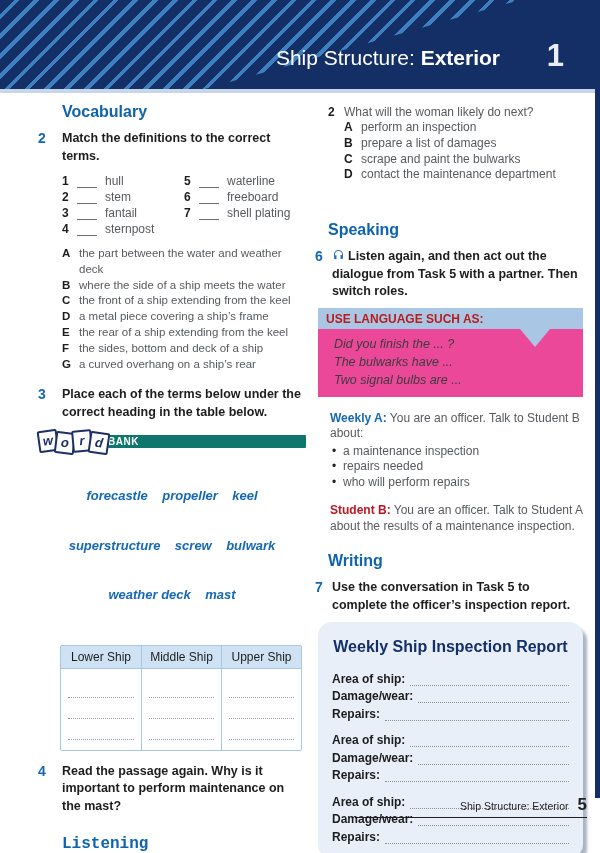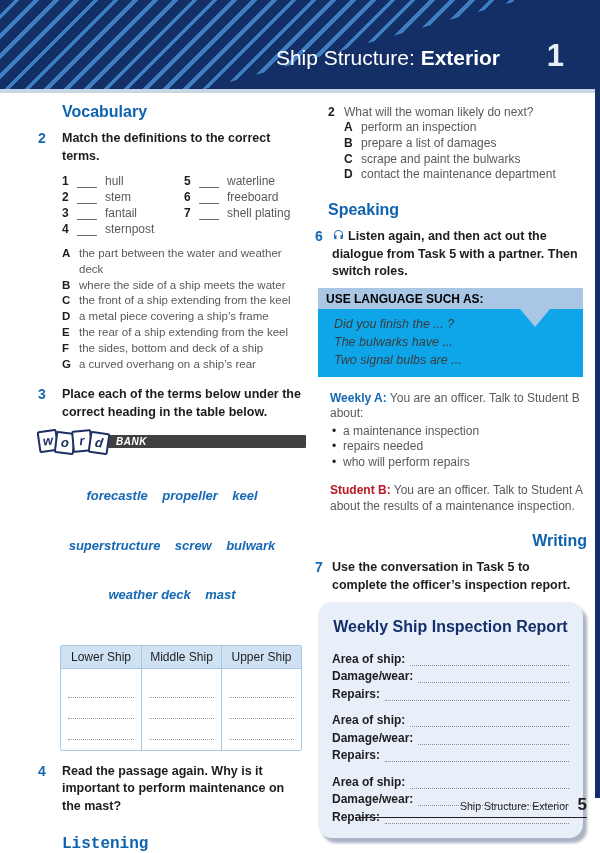--- a/index.html
+++ b/index.html
@@ -55,23 +55,23 @@
 
   
   .wordbank{display:flex;align-items:center;margin:8px 0 2px 0;height:24px;}
   .wb-letter{display:inline-block;width:16px;height:18px;background:#fff;border:2px solid #1d2f63;
              border-radius:2px;color:#1d2f63;font-weight:bold;font-style:italic;font-size:13px;
              text-align:center;line-height:18px;margin-right:-3px;position:relative;z-index:2;}
   .wb-letter.r1{transform:rotate(-8deg);}
   .wb-letter.r2{transform:rotate(7deg);top:2px;}
   .wb-letter.r3{transform:rotate(-5deg);}
   .wb-letter.r4{transform:rotate(8deg);top:2px;}
-  .wb-bar{flex:1;height:13px;background:#404040;margin-left:2px;border-radius:1px;
-          color:#ffffff;font-size:10px;font-weight:bold;font-style:italic;line-height:13px;
-          padding-left:8px;letter-spacing:.5px;}
+  .wb-bar{flex:1;height:13px;background:#0f766e;margin-left:2px;border-radius:1px;
+          color:#ffffff;font-size:10px;font-weight:bold;line-height:13px;
+          letter-spacing:.5px;}
   .wb-lines{text-align:center;color:#1568b3;font-weight:bold;font-style:italic;
             font-size:13px;line-height:16.5px;white-space:pre;margin-bottom:8px;}
 
   
   .sort-table{margin:4px 0 12px 22px;width:240px;border:1.5px solid #a9c6e2;border-radius:2px;}
   .sort-head{display:grid;grid-template-columns:1fr 1fr 1fr;background:#cfe2f3;border-bottom:1.5px solid #a9c6e2;}
   .sort-head div{font-size:12px;color:#1d1d1f;text-align:center;padding:4px 0;}
   .sort-head div + div{border-left:1.5px solid #a9c6e2;}
   .sort-body{display:grid;grid-template-columns:1fr 1fr 1fr;}
   .sort-cell{padding:8px 7px 10px 7px;}
@@ -84,23 +84,23 @@
   .q-row{display:flex;font-size:12px;line-height:16px;}
   .q-num{width:16px;flex:none;font-weight:bold;color:#1d1d1f;}
   .q-text{color:#565a5e;}
   .options{margin-left:16px;}
   .opt-row{display:flex;font-size:12px;line-height:15.8px;}
   .opt-letter{width:17px;flex:none;font-weight:bold;color:#1d1d1f;}
   .opt-text{color:#565a5e;}
 
   
   .lang-box{position:relative;margin:6px 0 0 3px;width:265px;}
-  .lang-head{background:#a9c6e4;color:#000000;font-weight:bold;font-size:12px;
+  .lang-head{background:#a9c6e4;color:#b91c1c;font-weight:bold;font-size:12px;
              padding:4px 0 3px 8px;}
-  .lang-body{background:#0ea5e9;padding:6px 10px 8px 16px;}
+  .lang-body{background:#ec4899;padding:6px 10px 8px 16px;}
   .lang-phrase{font-style:italic;font-size:12.5px;line-height:18px;color:#3c3c3e;}
   .lang-tri{position:absolute;right:33px;top:21px;width:0;height:0;
             border-left:15px solid transparent;border-right:15px solid transparent;
             border-top:18px solid #a9c6e4;}
 
   
   .student{margin:14px 0 0 15px;font-size:12px;line-height:15.5px;color:#565a5e;}
   .student .lbl{font-weight:bold;}
   .student .lbl.blue{color:#1568b3;}
   .student .lbl.red{color:#bb1622;}
@@ -285,21 +285,21 @@
             <span class="opt-letter">C</span>
             <span class="opt-text">scrape and paint the bulwarks</span>
           </div>
         <div class="opt-row">
             <span class="opt-letter">D</span>
             <span class="opt-text">contact the maintenance department</span>
           </div>
       </div>
     </div>
 
-    <div class="section-heading" style="margin-top:18px;">Speaking</div>
+    <div class="section-heading" style="margin-top:38px;">Speaking</div>
 
     <div class="task">
       <div class="task-num">6</div>
       <div class="task-text"><span class="hp-icon"><svg viewBox="0 0 24 24">
               <path d="M12 2a9 9 0 0 0-9 9v7a2.5 2.5 0 0 0 2.5 2.5H8v-8H5v-1.5a7 7 0 1 1 14 0V12h-3v8h2.5A2.5 2.5 0 0 0 21 17.5V11a9 9 0 0 0-9-9z"></path>
             </svg></span><span>Listen again, and then act out the dialogue from Task 5 with a partner. Then switch roles.</span></div>
     </div>
 
     <div class="lang-box">
       <div class="lang-head">USE LANGUAGE SUCH AS:</div>
@@ -317,21 +317,21 @@
         <div class="bullet-row">a maintenance inspection</div>
         <div class="bullet-row">repairs needed</div>
         <div class="bullet-row">who will perform repairs</div>
       </div>
     </div>
 
     <div class="student" style="margin-top:13px;">
       <span class="lbl red">Student B:</span><span> You are an officer. Talk to Student A about the results of a maintenance inspection.</span>
     </div>
 
-    <div class="section-heading" style="margin-top:18px;text-align:right;">Writing</div>
+    <div class="section-heading" style="margin-top:18px;">Writing</div>
 
     <div class="task">
       <div class="task-num">7</div>
       <div class="task-text">Use the conversation in Task 5 to complete the officer’s inspection report.</div>
     </div>
 
     <div class="report">
       <div class="report-title">Weekly Ship Inspection Report</div>
 
       <div class="report-group">

